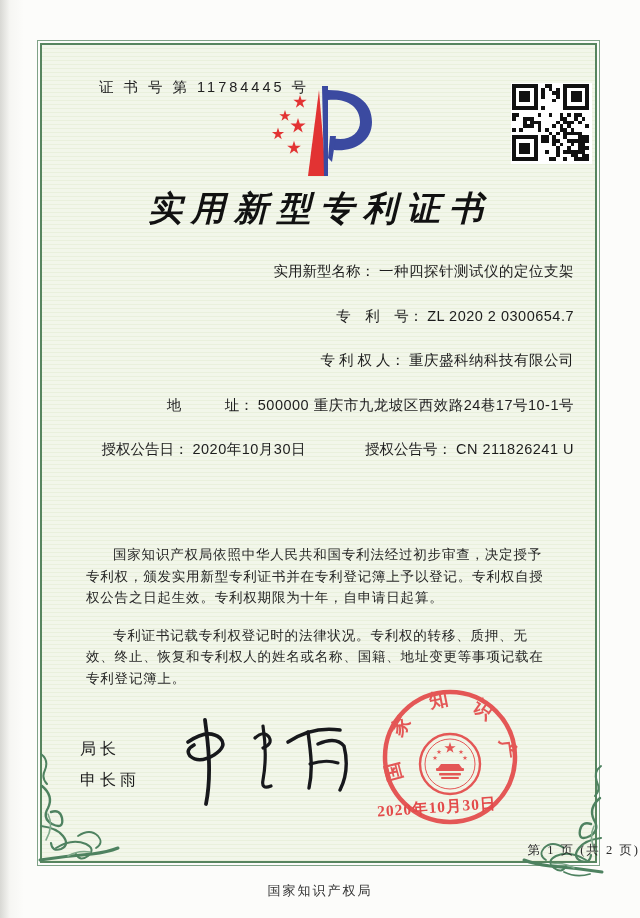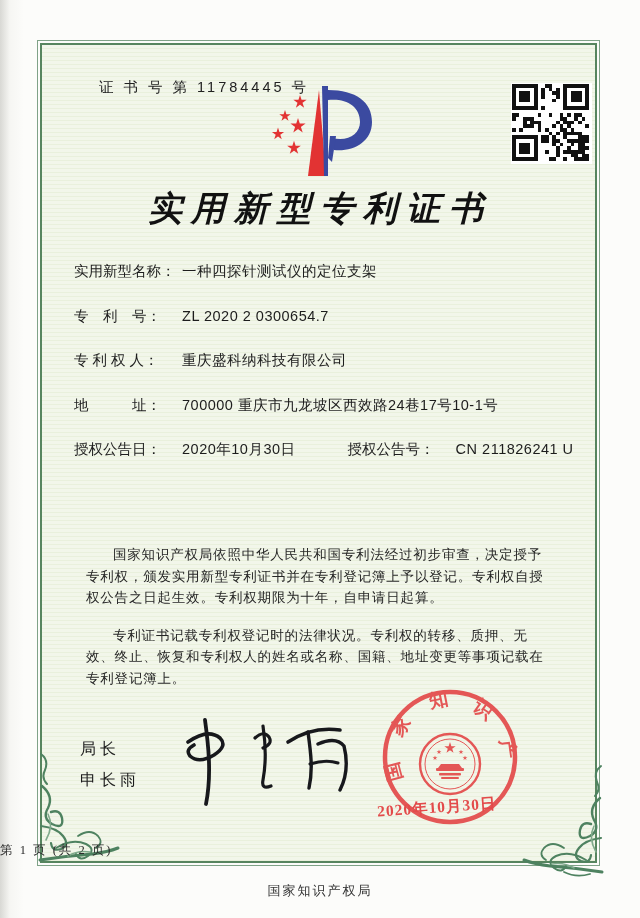--- a/index.html
+++ b/index.html
@@ -23,41 +23,41 @@
     font-family:Liberation Sans, sans-serif;color:#222;margin-left:25px;
   }
   .logo{position:absolute;left:256px;top:80px;width:132px;height:106px;}
   .qr{position:absolute;left:511px;top:83px;width:79px;height:79px;background:#fff;padding:1px;}
   .title{
     position:absolute;left:0;top:186px;width:100%;text-align:center;
     font-size:34px;font-weight:bold;letter-spacing:9px;
     font-family:"Liberation Serif","DejaVu Serif",serif;color:#111;font-style:italic;
   }
   .fields{position:absolute;left:74px;top:261px;width:500px;font-size:14.5px;}
-  .frow{height:44.5px;line-height:20px;white-space:nowrap;}
+  .frow{height:44.5px;line-height:20px;white-space:nowrap;text-align:right;}
   .flabel{display:inline-block;min-width:104px;color:#1d1d1d;}
   .fvalue{color:#1d1d1d;letter-spacing:0.5px;}
   .grant-row{height:26px;}
-  .grant2{margin-left:48px;}
+  .grant2{margin-left:38px;}
   .paras{
     position:absolute;left:70px;top:528px;width:502px;
     font-size:13.5px;line-height:21.5px;letter-spacing:0.8px;color:#262626;
     font-family:"Liberation Serif","DejaVu Serif",serif;
   }
   .paras p{margin:16px;text-indent:2em;}
   .signer{position:absolute;left:80px;top:733px;font-size:16px;letter-spacing:4px;line-height:31px;color:#1b1b1b;}
   .signature{position:absolute;left:160px;top:712px;width:190px;height:100px;}
   .seal{position:absolute;left:379px;top:686px;width:142px;height:142px;opacity:0.92;}
   .seal-date{
     position:absolute;left:377px;top:796px;width:160px;
     color:#e34a4a;font-size:15.5px;font-weight:bold;letter-spacing:1px;
     transform:rotate(-4deg);font-family:"Liberation Serif","DejaVu Serif",serif;
   }
   .page-no{
-    position:absolute;left:0;top:842px;width:100%;text-align:left;
+    position:absolute;left:0;top:842px;width:100%;text-align:right;
     font-size:12.5px;letter-spacing:2px;color:#2a2a2a;
     font-family:"Liberation Serif","DejaVu Serif",serif;
     border-radius:7px;
   }
   .back-note{
     position:absolute;left:0;top:882px;width:100%;text-align:center;
     font-size:13px;letter-spacing:2px;color:#333;
     font-family:"Liberation Serif","DejaVu Serif",serif;
   }
   .flourish{position:absolute;pointer-events:none;}
@@ -257,21 +257,21 @@
     <div class="frow">
       <span class="flabel">专　利　号：</span>
       <span class="fvalue">ZL 2020 2 0300654.7</span>
     </div>
     <div class="frow">
       <span class="flabel">专 利 权 人：</span>
       <span class="fvalue">重庆盛科纳科技有限公司</span>
     </div>
     <div class="frow">
       <span class="flabel">地　　　址：</span>
-      <span class="fvalue">700000 重庆市九龙坡区西效路24巷17号10-1号</span>
+      <span class="fvalue">500000 重庆市九龙坡区西效路24巷17号10-1号</span>
     </div>
     <div class="frow grant-row">
       <span class="flabel">授权公告日：</span>
       <span class="fvalue">2020年10月30日</span>
       <span class="flabel grant2">授权公告号：</span>
       <span class="fvalue">CN 211826241 U</span>
     </div>
   </div>
 
   <div class="paras">

